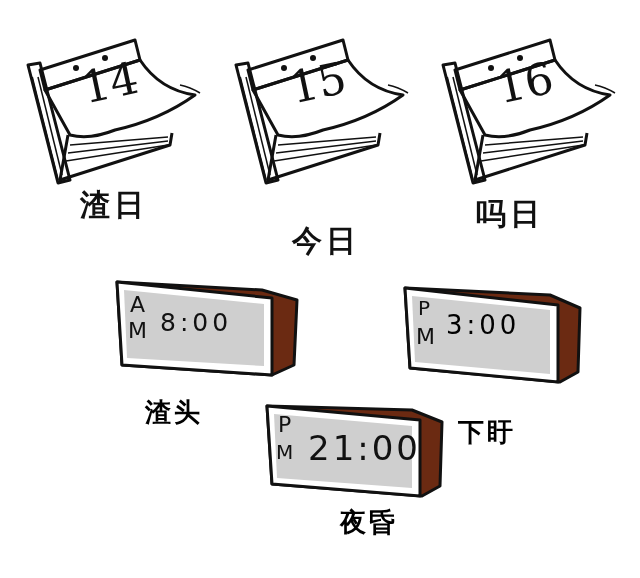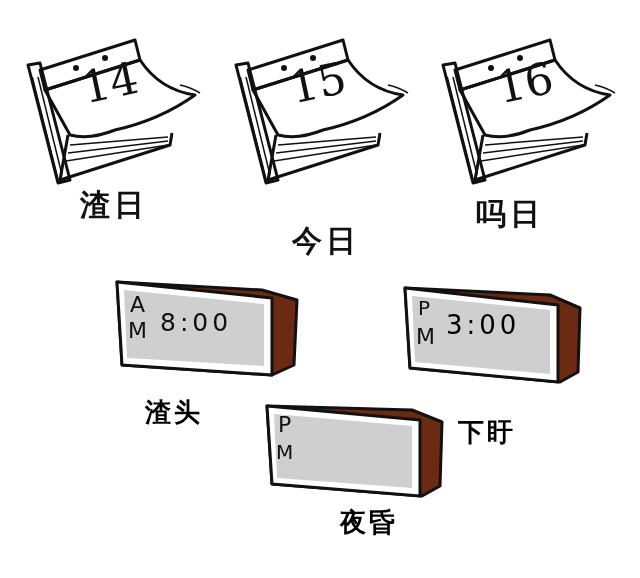--- a/index.html
+++ b/index.html
@@ -100,14 +100,15 @@
 <div class="clk-label" style="left:458px;top:415px;">下盱</div>
 
 <div class="abs" style="left:262px;top:398px;width:200px;height:110px;">
   <svg width="200" height="110" viewBox="0 0 200 110">
     <path d="M5 8 L150 12 L180 24 L178 88 L160 98 L10 86 Z" fill="#6b2a12" stroke="#111" stroke-width="3" stroke-linejoin="round"></path>
     <path d="M5 8 L158 22 L158 98 L10 86 Z" fill="#fff" stroke="#111" stroke-width="3" stroke-linejoin="round"></path>
     <path d="M12 16 L150 28 L150 90 L15 80 Z" fill="#cfcfcf"></path>
   </svg>
   <div class="abs clock-text" style="left:16px;top:14px;font-size:22px;color:#111;">P</div>
   <div class="abs clock-text" style="left:14px;top:42px;font-size:20px;color:#111;">M</div>
+  <div class="abs clock-text" style="left:46px;top:30px;font-size:34px;color:#111;letter-spacing:3px;">21:00</div>
 </div>
 <div class="clk-label" style="left:312px;top:505px;margin-left:28px;">夜昏</div>
 
 </body></html>

